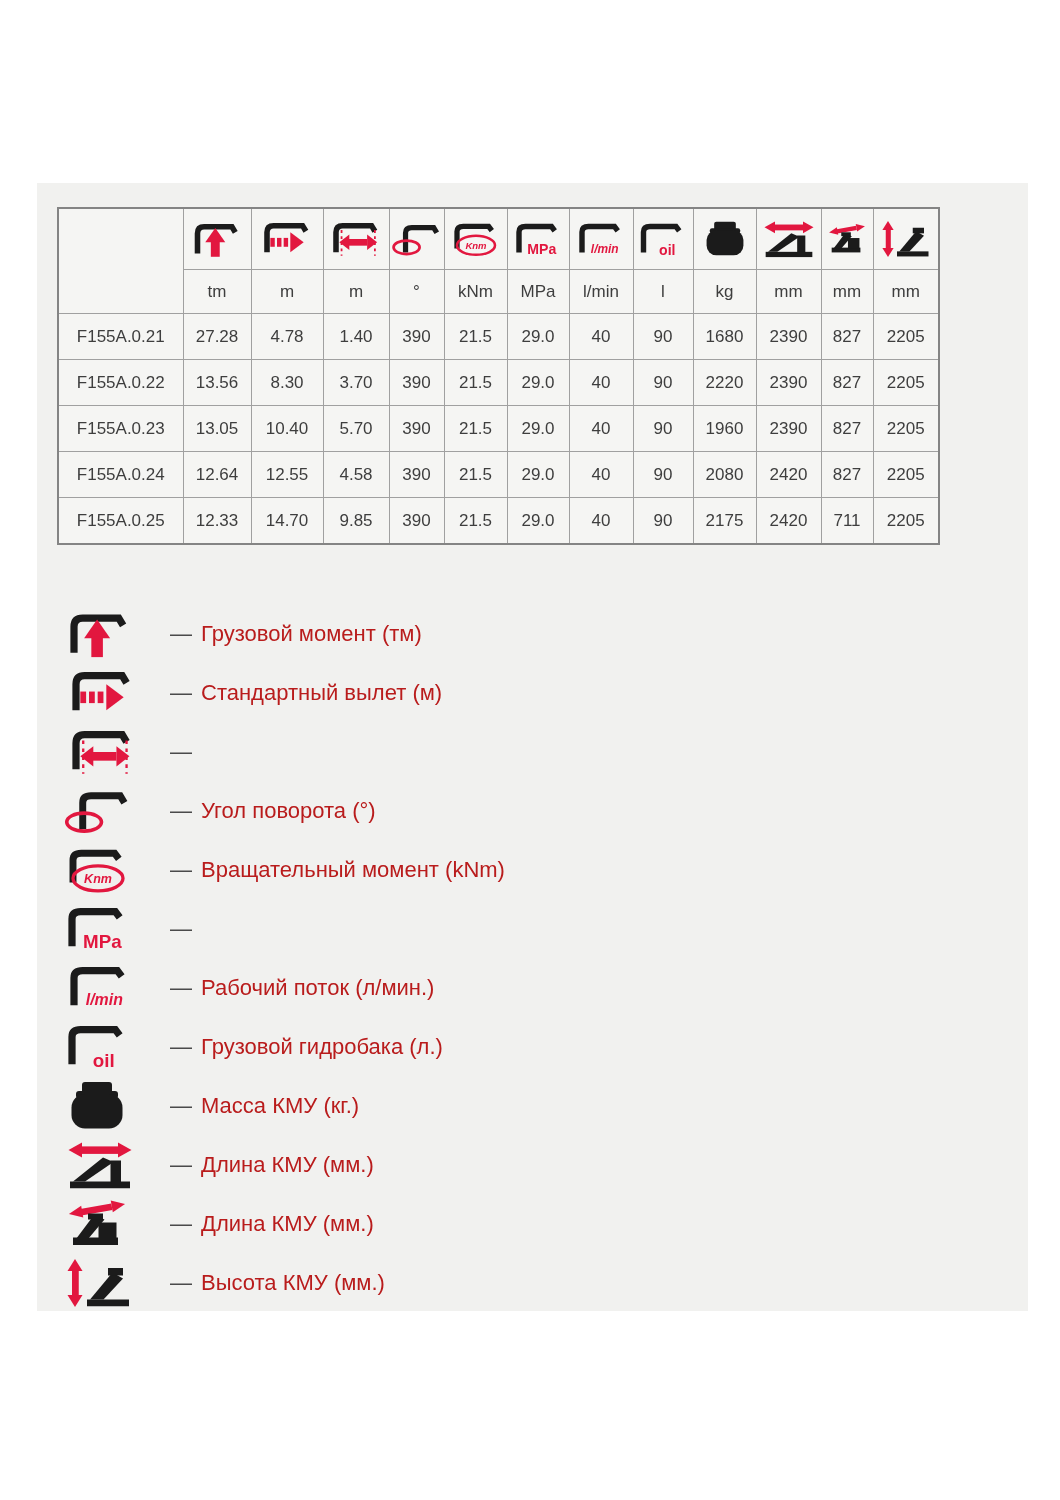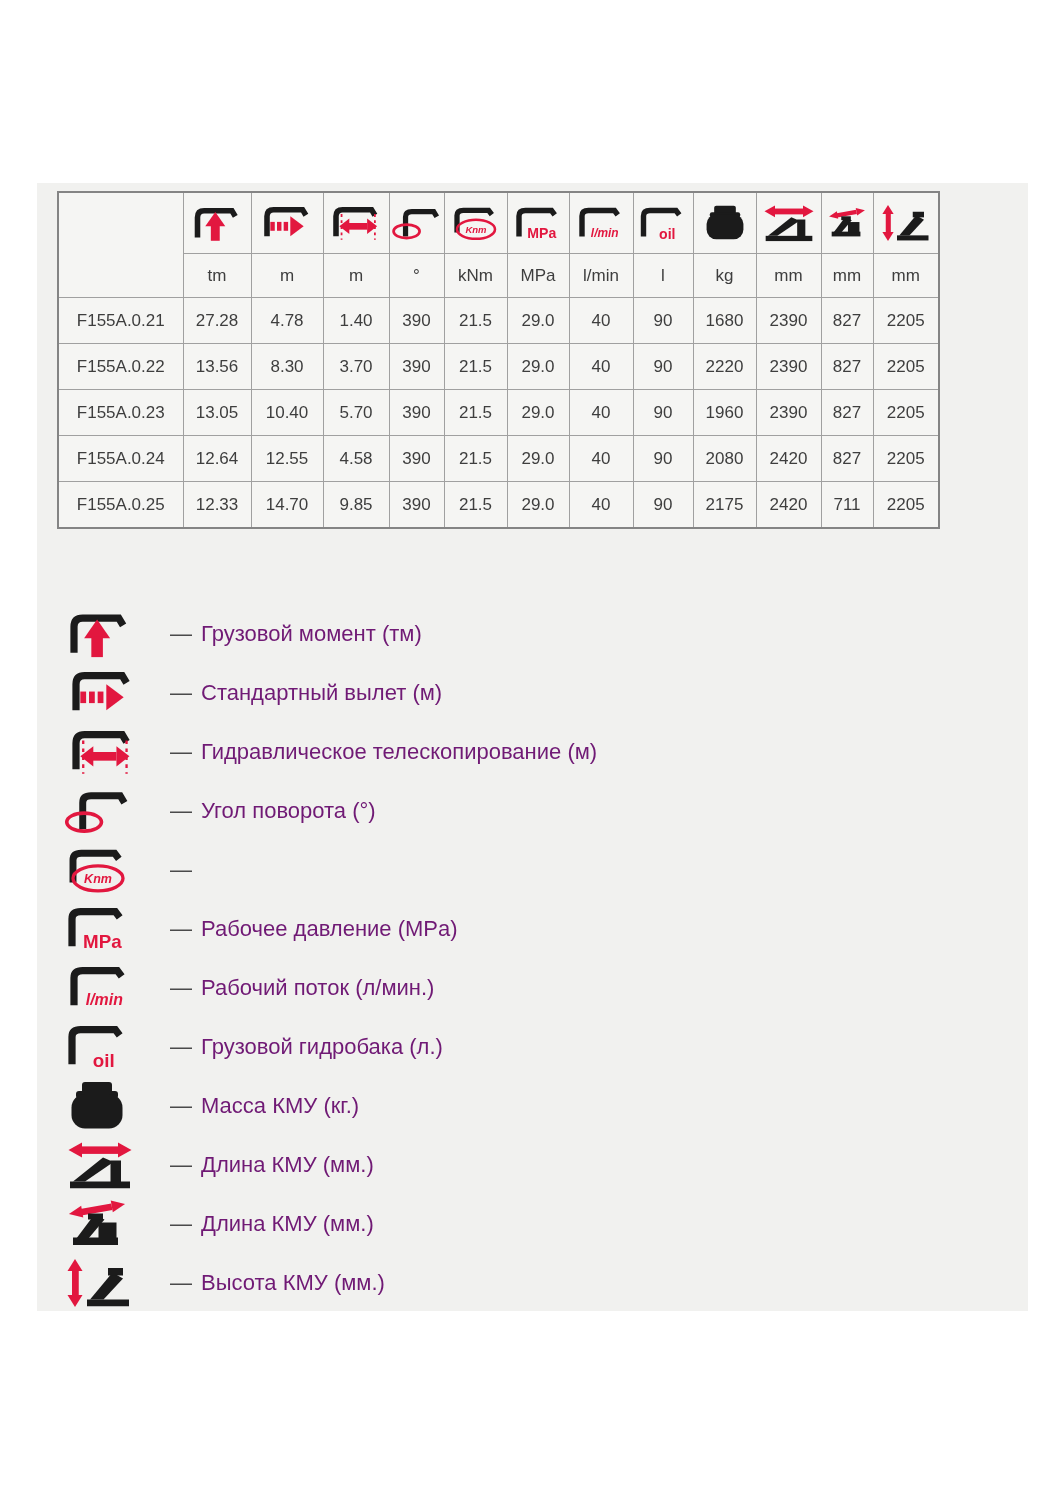--- a/index.html
+++ b/index.html
@@ -1,32 +1,32 @@
 <!DOCTYPE html>
 <html><head>
 <meta charset="utf-8">
 <style>
   html,body{margin:0;padding:0;background:#ffffff;}
   body{width:1060px;height:1500px;position:relative;font-family:"Liberation Sans",sans-serif;}
   .panel{position:absolute;left:37px;top:183px;width:991px;height:1128px;background:#f1f1ef;}
   
-  table.spec{position:absolute;left:20px;top:8px;border-collapse:collapse;table-layout:fixed;
+  table.spec{position:absolute;left:20px;top:24px;border-collapse:collapse;table-layout:fixed;
     border:2px solid #848484;background:#f5f5f3;}
   table.spec td{border:1px solid #a0a0a0;text-align:center;vertical-align:middle;
     font-size:17px;color:#3e3e3e;padding:0;overflow:hidden;}
   tr.icons td{height:60px;}
   tr.units td{height:43px;}
   tr.data td{height:45px;}
   .hicon{display:block;margin:0 auto;}
   
   .legend{position:absolute;left:15px;top:421px;}
   .legend-row{display:flex;align-items:center;height:59px;}
   .legend-iconbox{width:118px;display:flex;align-items:center;justify-content:flex-start;}
   .legend-dash{font-size:22px;color:#4a4a4a;margin-right:9px;}
-  .legend-label{font-size:22px;color:#701a75;white-space:nowrap;}
+  .legend-label{font-size:22px;color:#b91c1c;white-space:nowrap;}
   .defs{position:absolute;width:0;height:0;overflow:hidden;}
 </style>
 </head>
 <body>
 
 <svg class="defs" xmlns="http://www.w3.org/2000/svg">
   <defs>
     <symbol id="sym-load" viewBox="0 0 48 36">
       <path d="M6 31 L6 13 Q6 7 12 7 L37 7 L40 12" fill="none" stroke="#1b1b1b" stroke-width="5"></path>
       <polygon points="13,21 31,21 22,8" fill="#e2173f"></polygon>
@@ -296,47 +296,46 @@
       <span class="legend-dash">—</span>
       <span class="legend-label">Стандартный вылет (м)</span>
     </div>
     <div class="legend-row">
       <span class="legend-iconbox">
           <svg width="100" height="52">
             <use href="#sym-tele"></use>
           </svg>
         </span>
       <span class="legend-dash">—</span>
-      <span class="legend-label">Гидравлическое телескопирование (м)</span>
     </div>
     <div class="legend-row">
       <span class="legend-iconbox">
           <svg width="92" height="50">
             <use href="#sym-angle"></use>
           </svg>
         </span>
       <span class="legend-dash">—</span>
       <span class="legend-label">Угол поворота (°)</span>
     </div>
     <div class="legend-row">
       <span class="legend-iconbox">
           <svg width="92" height="50">
             <use href="#sym-torque"></use>
           </svg>
         </span>
       <span class="legend-dash">—</span>
+      <span class="legend-label">Вращательный момент (kNm)</span>
     </div>
     <div class="legend-row">
       <span class="legend-iconbox">
           <svg width="92" height="52">
             <use href="#sym-mpa"></use>
           </svg>
         </span>
       <span class="legend-dash">—</span>
-      <span class="legend-label">Рабочее давление (MPa)</span>
     </div>
     <div class="legend-row">
       <span class="legend-iconbox">
           <svg width="96" height="52">
             <use href="#sym-flow"></use>
           </svg>
         </span>
       <span class="legend-dash">—</span>
       <span class="legend-label">Рабочий поток (л/мин.)</span>
     </div>

